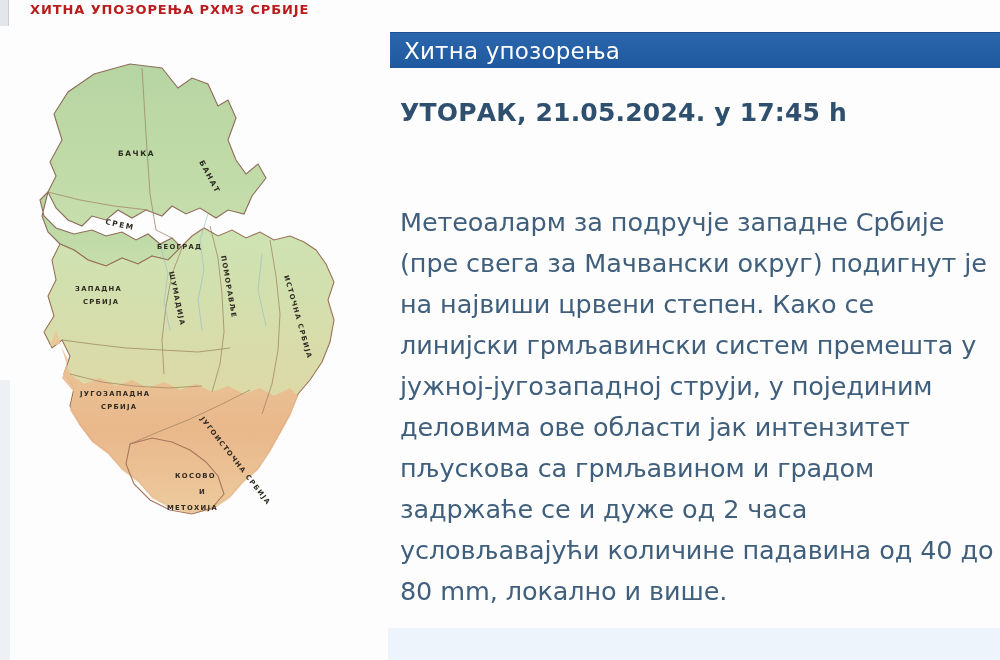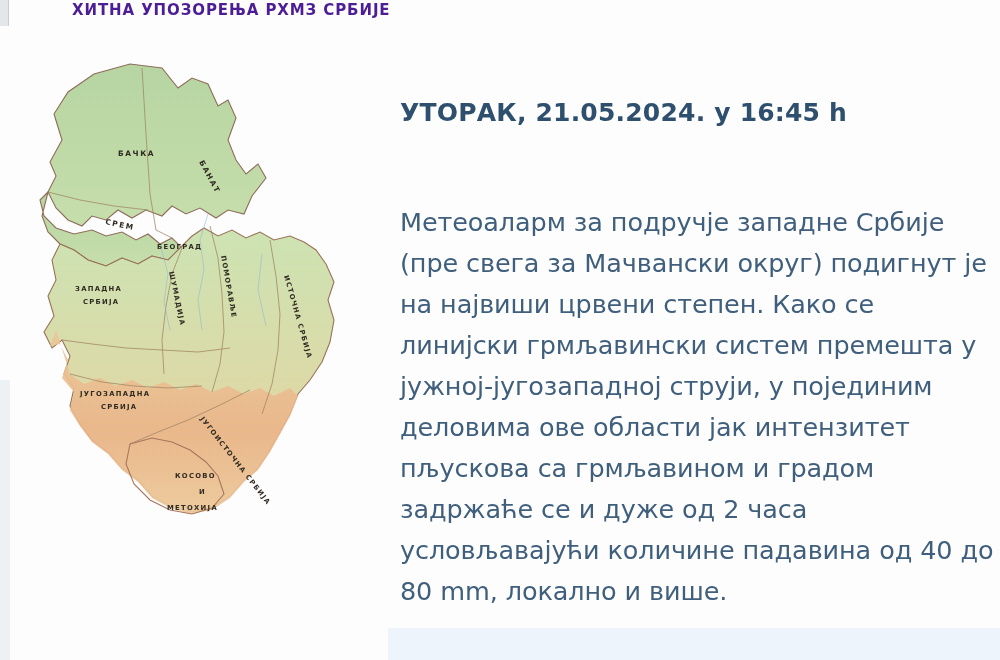--- a/index.html
+++ b/index.html
@@ -45,26 +45,25 @@
     background: #eef4fb;
   }
 
   
   .top-header {
     position: absolute;
     left: 30px; top: 0px;
     width: 600px;
     height: 20px;
     line-height: 20px;
-    font-size: 15px;
+    font-size: 13px;
     font-weight: bold;
     letter-spacing: 0.9px;
-    color: #4c1d95;
+    color: #b91c1c;
     white-space: nowrap;
-    margin-left: 42px;
   }
 
   
   .map-wrap {
     position: absolute;
     left: 22px; top: 44px;
     width: 352px; height: 472px;
   }
   .map-svg { display: block; width: 352px; height: 472px; }
 
@@ -224,21 +223,24 @@
         <text class="maplabel sm" x="178" y="375" transform="rotate(52 178 375)">ЈУГОИСТОЧНА СРБИЈА</text>
         <text class="maplabel sm" x="153" y="434">КОСОВО</text>
         <text class="maplabel sm" x="177" y="450">И</text>
         <text class="maplabel sm" x="145" y="466">МЕТОХИЈА</text>
       </g>
     </svg>
   </div>
 
   <div class="content">
 
-
-    <div class="datestamp">УТОРАК, 21.05.2024. у 16:45 h</div>
+    <div class="title-bar">
+      <div class="title-bar-text">Хитна упозорења</div>
+    </div>
+
+    <div class="datestamp">УТОРАК, 21.05.2024. у 17:45 h</div>
 
     <div class="para para-1">Метеоаларм за подручје западне Србије (пре свега за Мачвански округ) подигнут је на највиши црвени степен. Како се линијски грмљавински систем премешта у јужној-југозападној струји, у појединим деловима ове области јак интензитет пљускова са грмљавином и градом задржаће се и дуже од 2 часа условљавајући количине падавина од 40 до 80 mm, локално и више.</div>
 
 
   </div>
 
 </div>
 
 </body></html>

